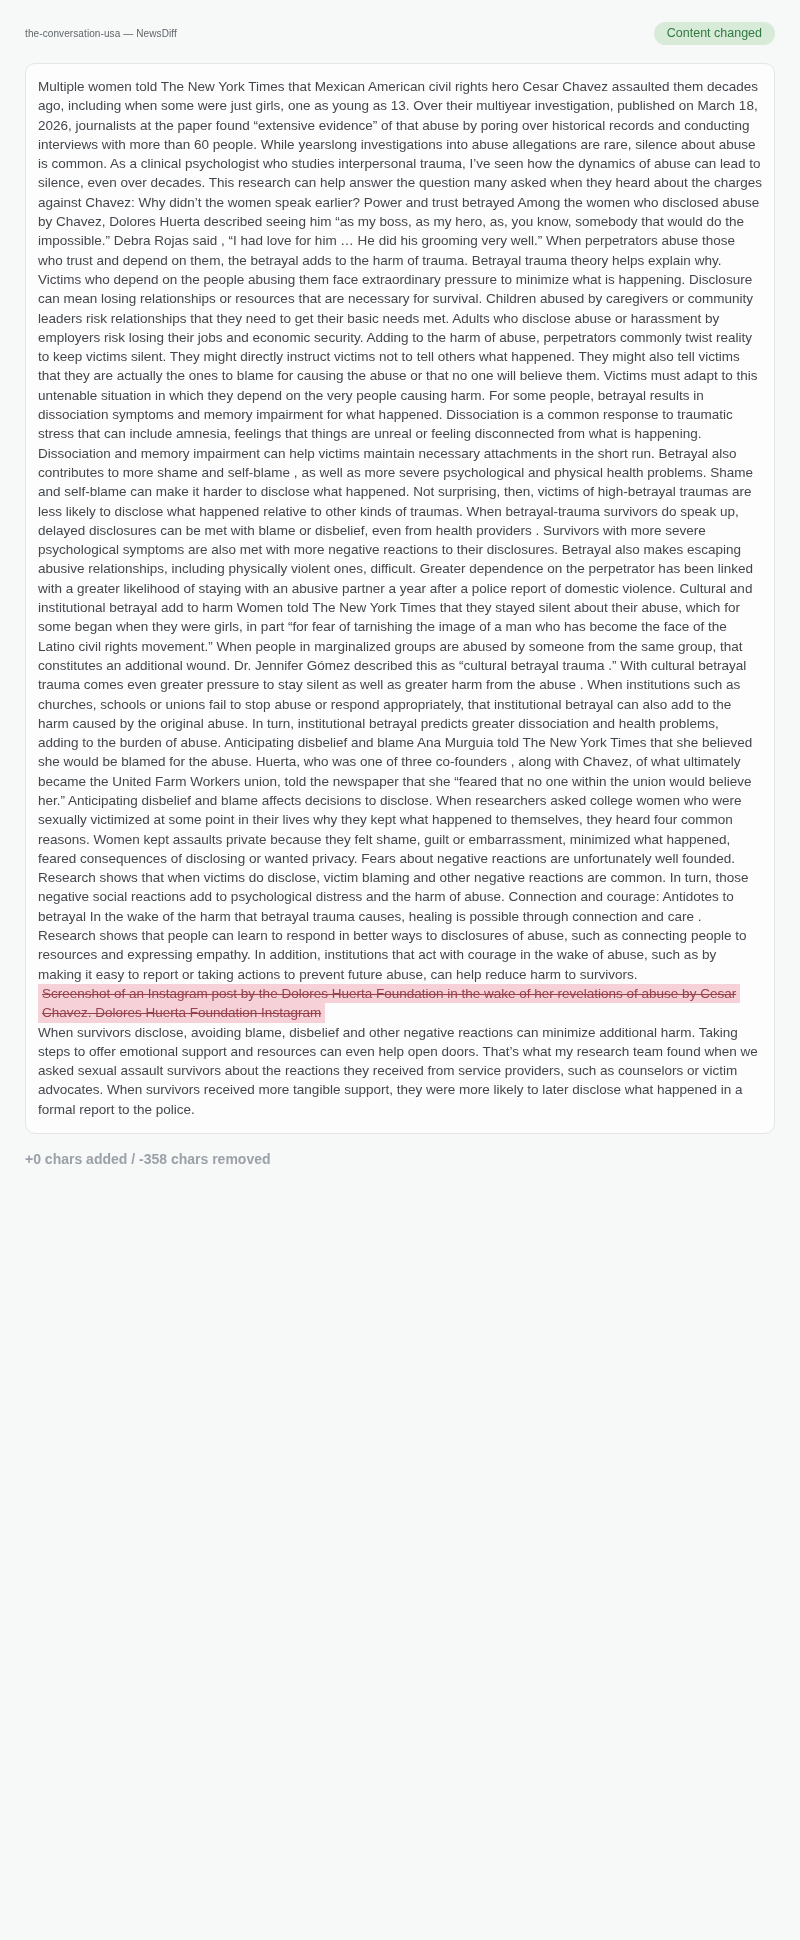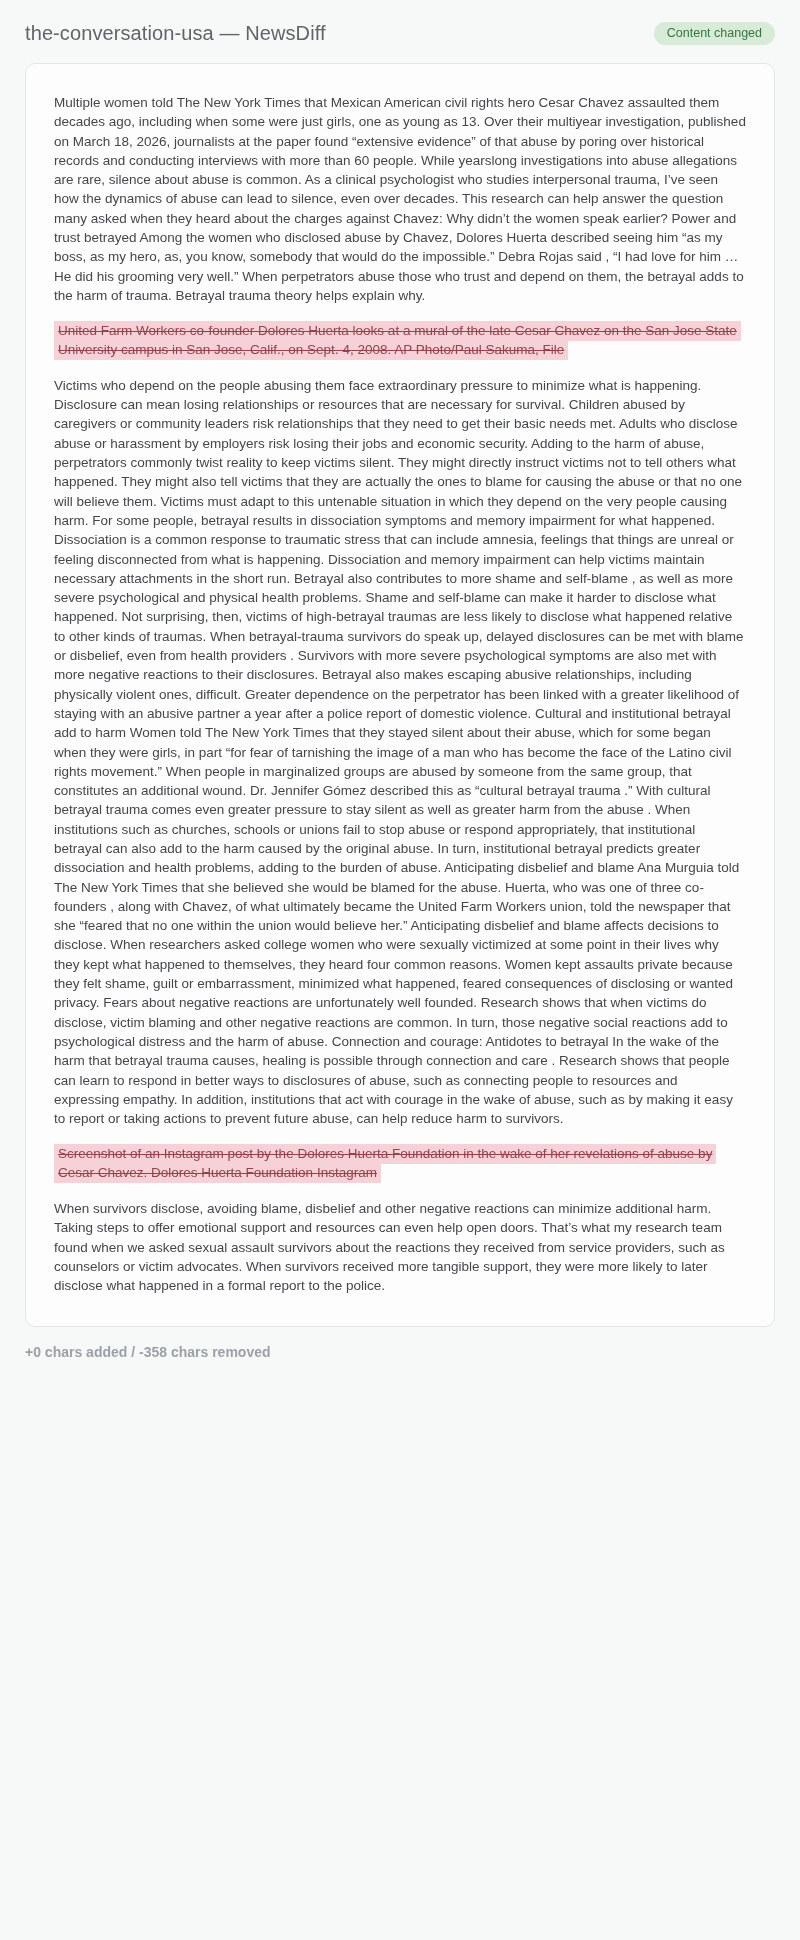--- a/index.html
+++ b/index.html
@@ -18,21 +18,21 @@
     margin: 0 auto;
     padding-top: 22px;
   }
   .topbar {
     display: flex;
     align-items: center;
     justify-content: space-between;
   }
   .source-line {
     color: var(--muted-text, #5f6569);
-    font-size: 20px;
+    font-size: 10px;
     letter-spacing: 0.1px;
   }
   .badge {
     background: var(--badge-bg, #d8ebd8);
     color: var(--badge-text, #30793f);
     font-size: 12.5px;
     padding: 4px 13px 5px 13px;
     border-radius: 999px;
     white-space: nowrap;
     text-align: right;
@@ -52,21 +52,21 @@
     border-radius: 10px;
     padding: 13px 12px 14px 12px;
     box-sizing: border-box;
   }
   .article-body {
     font-size: 13.5px;
     line-height: 19.3px;
     color: #43474c;
   }
   .seg {
-    margin: 16px;
+    margin: 0;
   }
   .removed-text {
     background: var(--removed-bg, #f6d1d7);
     color: var(--removed-text, #95424c);
     text-decoration: line-through;
     text-decoration-color: var(--removed-text, #95424c);
     padding: 2.4px 4px;
     -webkit-box-decoration-break: clone;
     box-decoration-break: clone;
   }
@@ -84,21 +84,20 @@
 
   <div class="topbar">
     <div class="source-line">the-conversation-usa — NewsDiff</div>
     <div class="badge">Content changed</div>
   </div>
 
 
   <div class="card">
     <div class="article-body">
         <p class="seg">Multiple women told The New York Times that Mexican American civil rights hero Cesar Chavez assaulted them decades ago, including when some were just girls, one as young as 13. Over their multiyear investigation, published on March 18, 2026, journalists at the paper found “extensive evidence” of that abuse by poring over historical records and conducting interviews with more than 60 people. While yearslong investigations into abuse allegations are rare, silence about abuse is common. As a clinical psychologist who studies interpersonal trauma, I’ve seen how the dynamics of abuse can lead to silence, even over decades. This research can help answer the question many asked when they heard about the charges against Chavez: Why didn’t the women speak earlier? Power and trust betrayed Among the women who disclosed abuse by Chavez, Dolores Huerta described seeing him “as my boss, as my hero, as, you know, somebody that would do the impossible.” Debra Rojas said , “I had love for him … He did his grooming very well.” When perpetrators abuse those who trust and depend on them, the betrayal adds to the harm of trauma. Betrayal trauma theory helps explain why.</p>
-        <p class="seg"><span class="removed-text">United Farm Workers co-founder Dolores Huerta looks at a mural of the late Cesar Chavez on the San Jose State University campus in San Jose, Calif., on Sept. 4, 2008. AP Photo/Paul Sakuma, File</span></p>
         <p class="seg">Victims who depend on the people abusing them face extraordinary pressure to minimize what is happening. Disclosure can mean losing relationships or resources that are necessary for survival. Children abused by caregivers or community leaders risk relationships that they need to get their basic needs met. Adults who disclose abuse or harassment by employers risk losing their jobs and economic security. Adding to the harm of abuse, perpetrators commonly twist reality to keep victims silent. They might directly instruct victims not to tell others what happened. They might also tell victims that they are actually the ones to blame for causing the abuse or that no one will believe them. Victims must adapt to this untenable situation in which they depend on the very people causing harm. For some people, betrayal results in dissociation symptoms and memory impairment for what happened. Dissociation is a common response to traumatic stress that can include amnesia, feelings that things are unreal or feeling disconnected from what is happening. Dissociation and memory impairment can help victims maintain necessary attachments in the short run. Betrayal also contributes to more shame and self-blame , as well as more severe psychological and physical health problems. Shame and self-blame can make it harder to disclose what happened. Not surprising, then, victims of high-betrayal traumas are less likely to disclose what happened relative to other kinds of traumas. When betrayal-trauma survivors do speak up, delayed disclosures can be met with blame or disbelief, even from health providers . Survivors with more severe psychological symptoms are also met with more negative reactions to their disclosures. Betrayal also makes escaping abusive relationships, including physically violent ones, difficult. Greater dependence on the perpetrator has been linked with a greater likelihood of staying with an abusive partner a year after a police report of domestic violence. Cultural and institutional betrayal add to harm Women told The New York Times that they stayed silent about their abuse, which for some began when they were girls, in part “for fear of tarnishing the image of a man who has become the face of the Latino civil rights movement.” When people in marginalized groups are abused by someone from the same group, that constitutes an additional wound. Dr. Jennifer Gómez described this as “cultural betrayal trauma .” With cultural betrayal trauma comes even greater pressure to stay silent as well as greater harm from the abuse . When institutions such as churches, schools or unions fail to stop abuse or respond appropriately, that institutional betrayal can also add to the harm caused by the original abuse. In turn, institutional betrayal predicts greater dissociation and health problems, adding to the burden of abuse. Anticipating disbelief and blame Ana Murguia told The New York Times that she believed she would be blamed for the abuse. Huerta, who was one of three co-founders , along with Chavez, of what ultimately became the United Farm Workers union, told the newspaper that she “feared that no one within the union would believe her.” Anticipating disbelief and blame affects decisions to disclose. When researchers asked college women who were sexually victimized at some point in their lives why they kept what happened to themselves, they heard four common reasons. Women kept assaults private because they felt shame, guilt or embarrassment, minimized what happened, feared consequences of disclosing or wanted privacy. Fears about negative reactions are unfortunately well founded. Research shows that when victims do disclose, victim blaming and other negative reactions are common. In turn, those negative social reactions add to psychological distress and the harm of abuse. Connection and courage: Antidotes to betrayal In the wake of the harm that betrayal trauma causes, healing is possible through connection and care . Research shows that people can learn to respond in better ways to disclosures of abuse, such as connecting people to resources and expressing empathy. In addition, institutions that act with courage in the wake of abuse, such as by making it easy to report or taking actions to prevent future abuse, can help reduce harm to survivors.</p>
         <p class="seg"><span class="removed-text">Screenshot of an Instagram post by the Dolores Huerta Foundation in the wake of her revelations of abuse by Cesar Chavez. Dolores Huerta Foundation Instagram</span></p>
         <p class="seg">When survivors disclose, avoiding blame, disbelief and other negative reactions can minimize additional harm. Taking steps to offer emotional support and resources can even help open doors. That’s what my research team found when we asked sexual assault survivors about the reactions they received from service providers, such as counselors or victim advocates. When survivors received more tangible support, they were more likely to later disclose what happened in a formal report to the police.</p>
       </div>
   </div>
 
   <div class="diff-summary">+0 chars added / -358 chars removed</div>
 
 </div>
 

